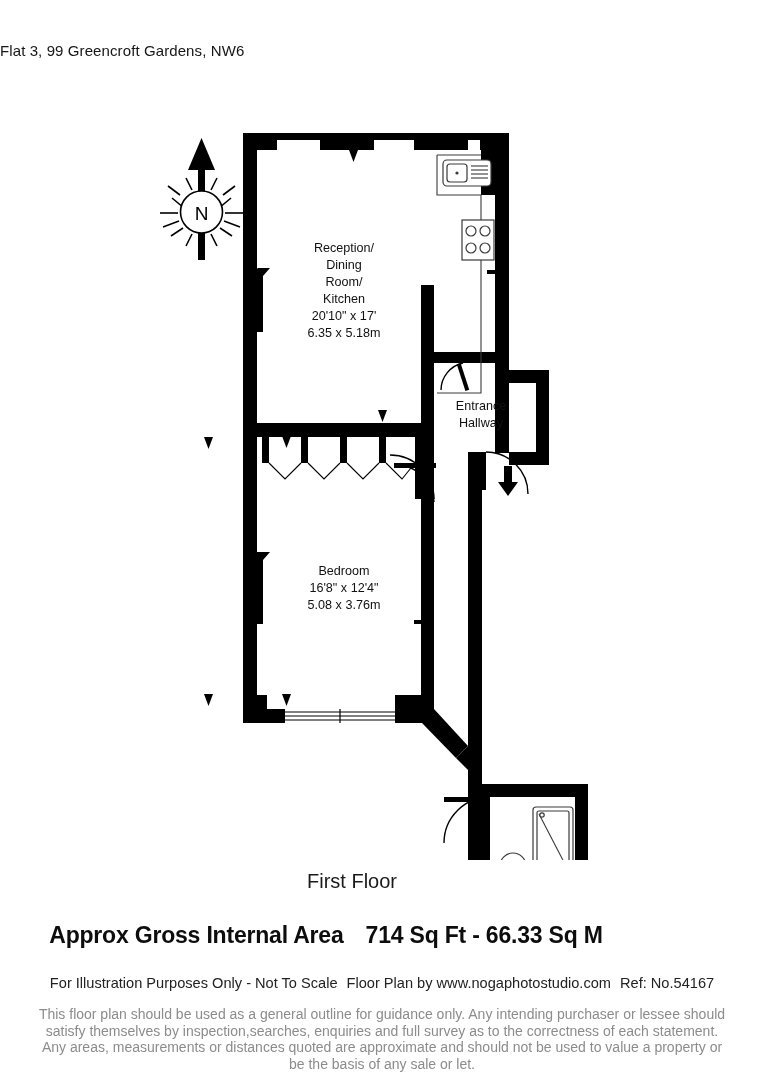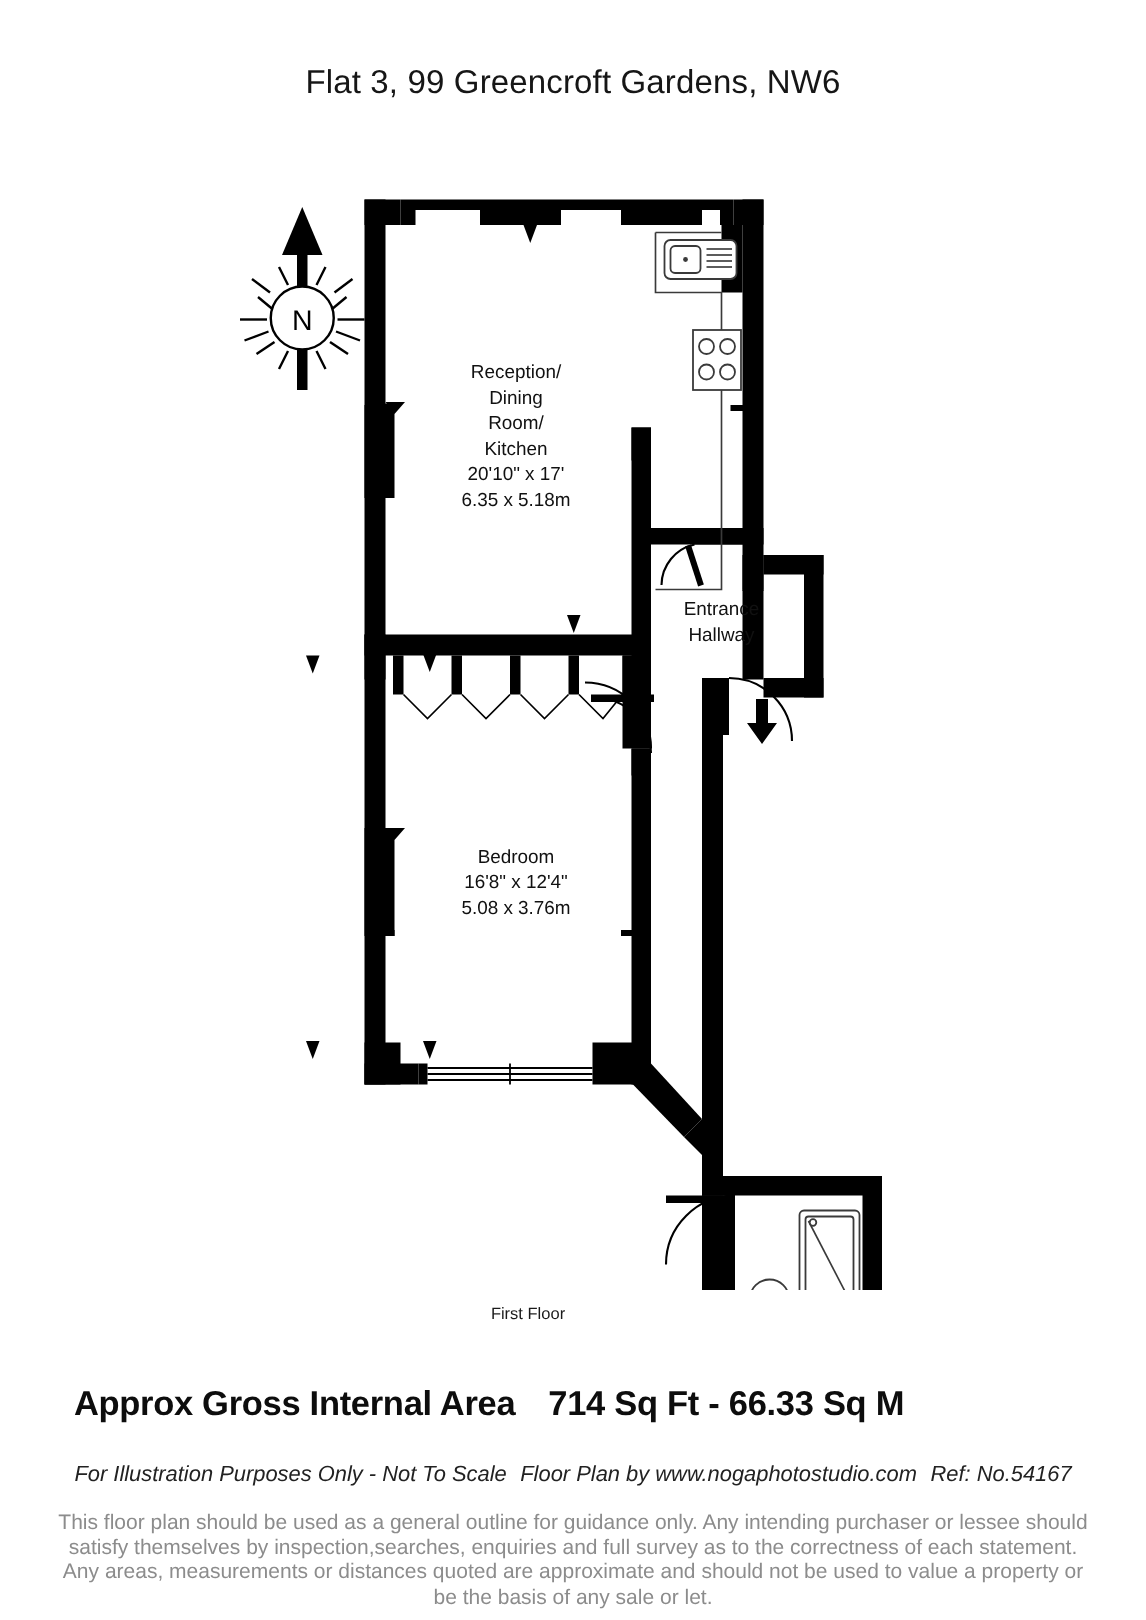--- a/index.html
+++ b/index.html
@@ -3,35 +3,35 @@
 <meta charset="utf-8">
 <style>
   html,body{margin:0;padding:0;background:#ffffff;}
   body{width:764px;height:1080px;position:relative;overflow:hidden;
        font-family:"Liberation Sans","DejaVu Sans",sans-serif;color:#111;}
 
   .page{position:absolute;inset:0;}
 
   
   #doc-title{
-    position:absolute;left:0;top:42px;width:764px;text-align:center;
-    font-size:22px;font-weight:400;letter-spacing:.1px;color:#161616;
+    position:absolute;left:0;top:42px;width:764px;
+    font-size:15px;font-weight:400;letter-spacing:.1px;color:#161616;
   }
   #floor-label{
     position:absolute;left:0;top:870px;width:704px;text-align:center;
-    font-size:11px;color:#1a1a1a;
+    font-size:20px;color:#1a1a1a;
   }
   #area-line{
     position:absolute;left:0;top:922px;width:652px;text-align:center;
     font-size:23px;font-weight:700;color:#0d0d0d;letter-spacing:-.2px;
   }
   #area-line .gap{display:inline-block;width:22px;}
   #illustration-line{
     position:absolute;left:0;top:975px;width:764px;text-align:center;
-    font-size:14.6px;color:#222;font-style:italic;
+    font-size:14.6px;color:#222;
   }
   #illustration-line .sp{display:inline-block;width:9px;}
   #disclaimer{
     position:absolute;left:36px;top:1006px;width:692px;text-align:center;
     font-size:14px;line-height:16.5px;color:#8c8c8c;
   }
 
   
   #plan{position:absolute;left:0;top:100px;width:764px;height:760px;}
 

